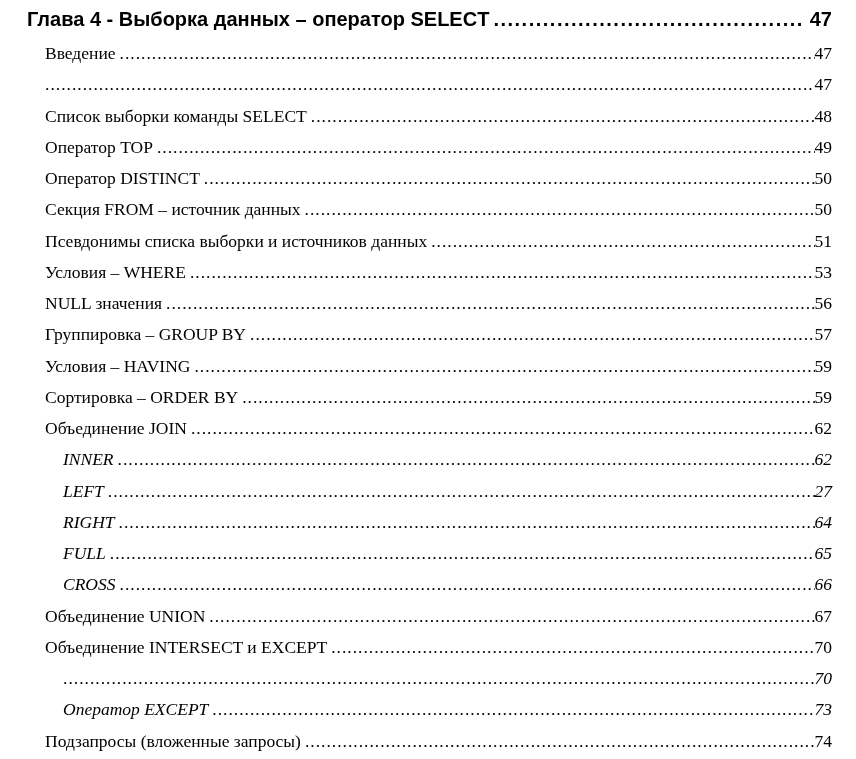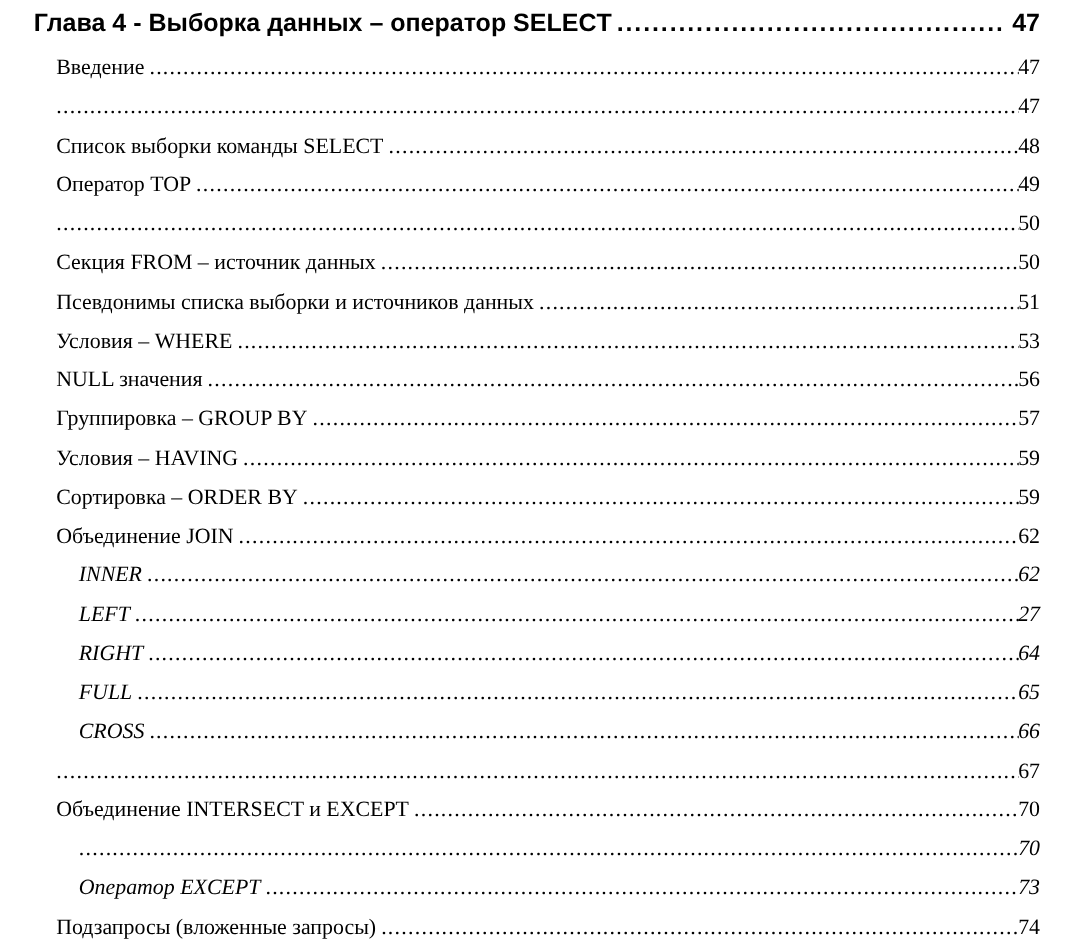--- a/index.html
+++ b/index.html
@@ -98,20 +98,21 @@
     <span class="title">Список выборки команды SELECT</span>
     <span class="dots">................................................................................................................................................................................................................................................................................................................................................................................................................</span>
     <span class="page-num">48</span>
   </div>
       <div class="toc-row toc-entry level-1">
     <span class="title">Оператор TOP</span>
     <span class="dots">................................................................................................................................................................................................................................................................................................................................................................................................................</span>
     <span class="page-num">49</span>
   </div>
       <div class="toc-row toc-entry level-1">
+    <span class="title">Оператор DISTINCT</span>
     <span class="dots">................................................................................................................................................................................................................................................................................................................................................................................................................</span>
     <span class="page-num">50</span>
   </div>
       <div class="toc-row toc-entry level-1">
     <span class="title">Секция FROM – источник данных</span>
     <span class="dots">................................................................................................................................................................................................................................................................................................................................................................................................................</span>
     <span class="page-num">50</span>
   </div>
       <div class="toc-row toc-entry level-1">
     <span class="title">Псевдонимы списка выборки и источников данных</span>
@@ -167,20 +168,21 @@
     <span class="title">FULL</span>
     <span class="dots">................................................................................................................................................................................................................................................................................................................................................................................................................</span>
     <span class="page-num">65</span>
   </div>
       <div class="toc-row toc-entry level-2">
     <span class="title">CROSS</span>
     <span class="dots">................................................................................................................................................................................................................................................................................................................................................................................................................</span>
     <span class="page-num">66</span>
   </div>
       <div class="toc-row toc-entry level-1">
+    <span class="title">Объединение UNION</span>
     <span class="dots">................................................................................................................................................................................................................................................................................................................................................................................................................</span>
     <span class="page-num">67</span>
   </div>
       <div class="toc-row toc-entry level-1">
     <span class="title">Объединение INTERSECT и EXCEPT</span>
     <span class="dots">................................................................................................................................................................................................................................................................................................................................................................................................................</span>
     <span class="page-num">70</span>
   </div>
       <div class="toc-row toc-entry level-2">
     <span class="dots">................................................................................................................................................................................................................................................................................................................................................................................................................</span>

